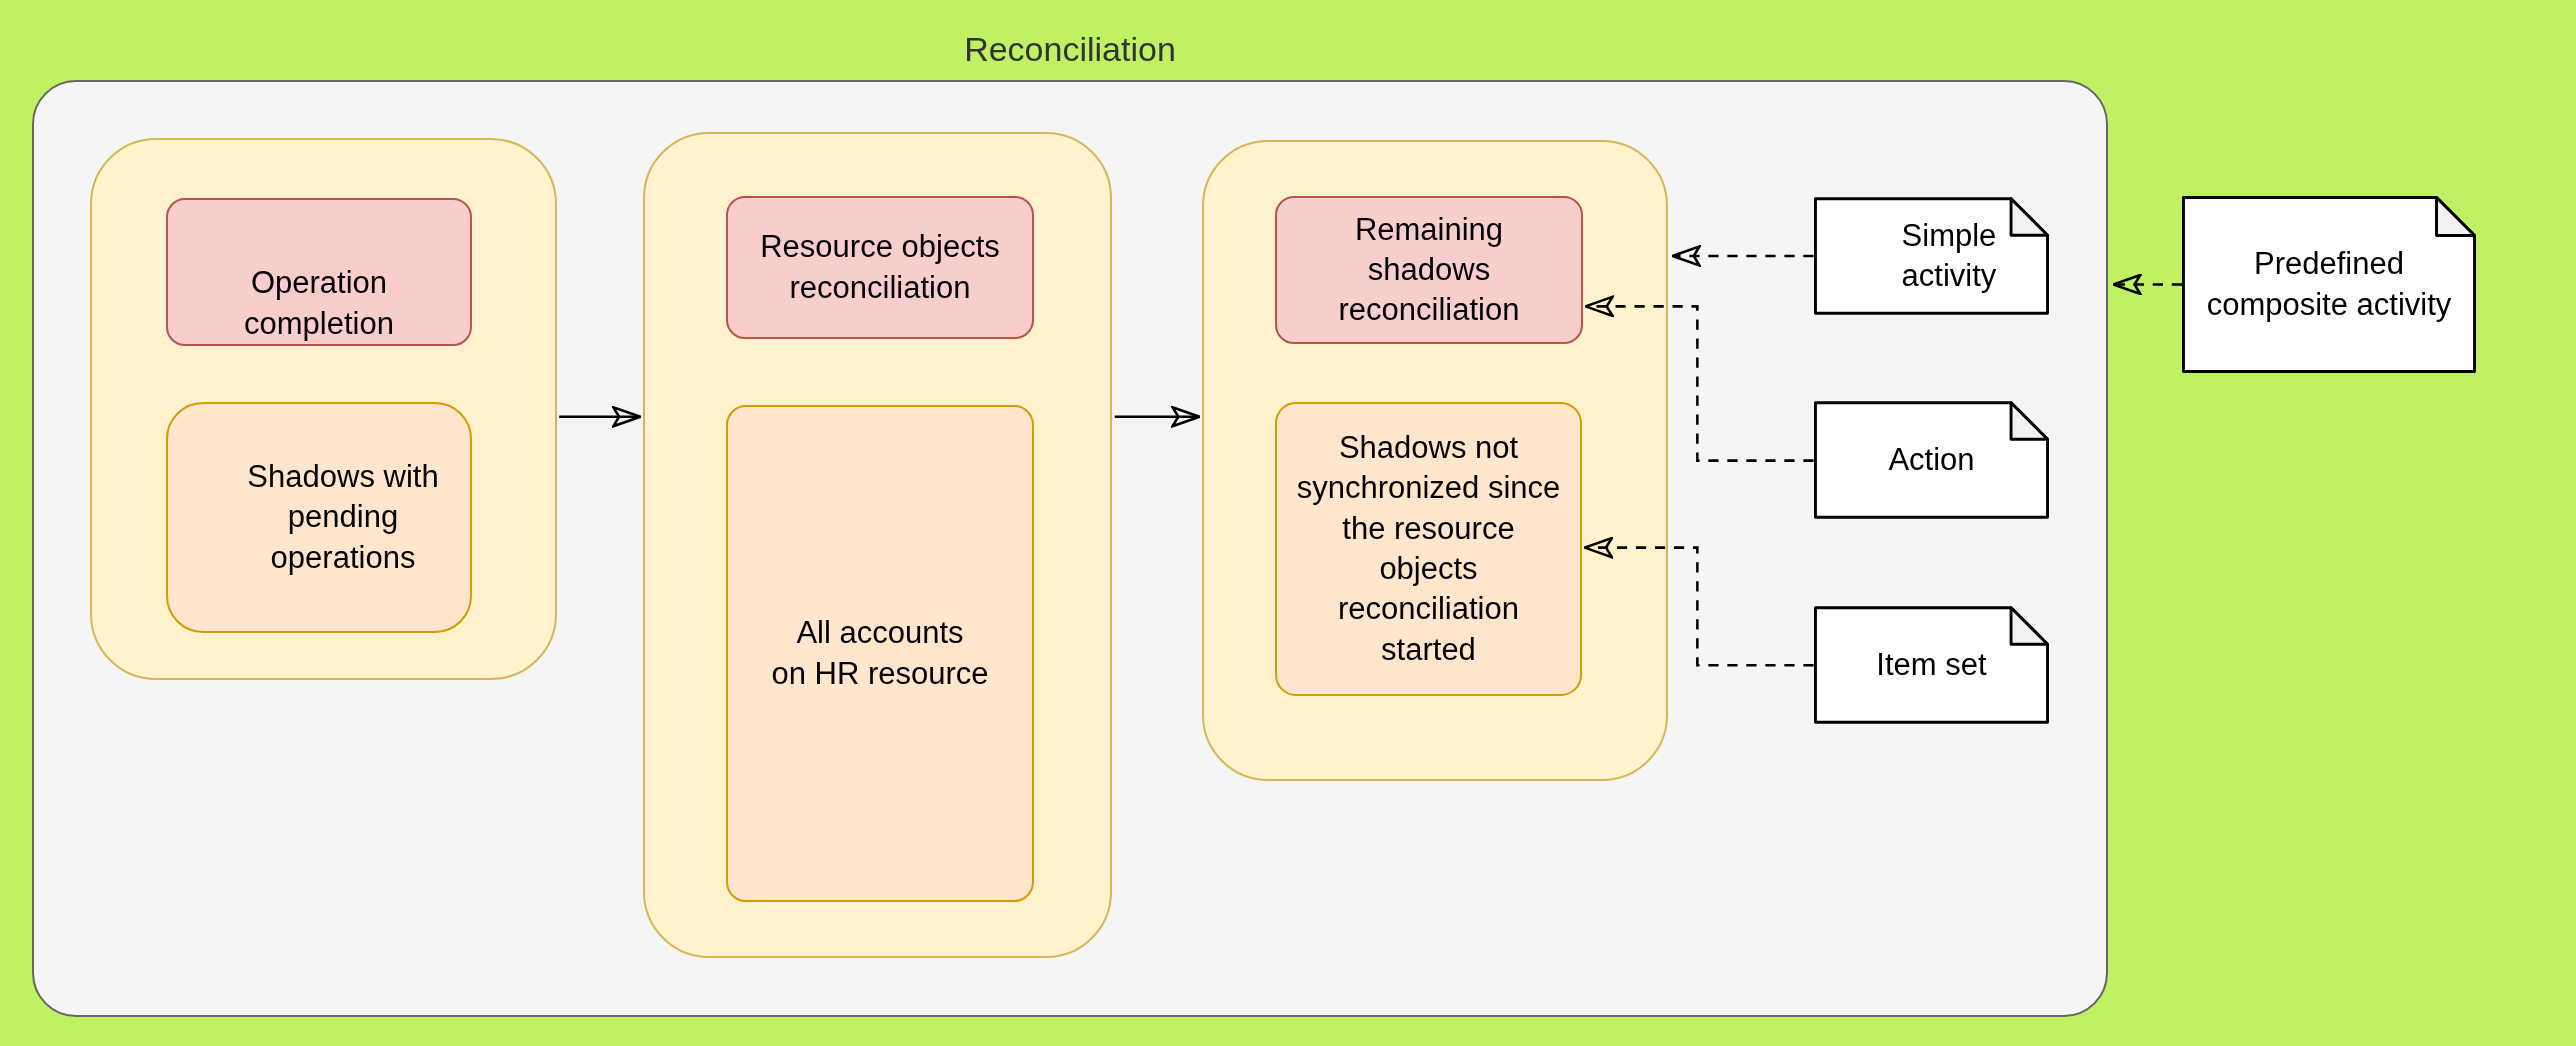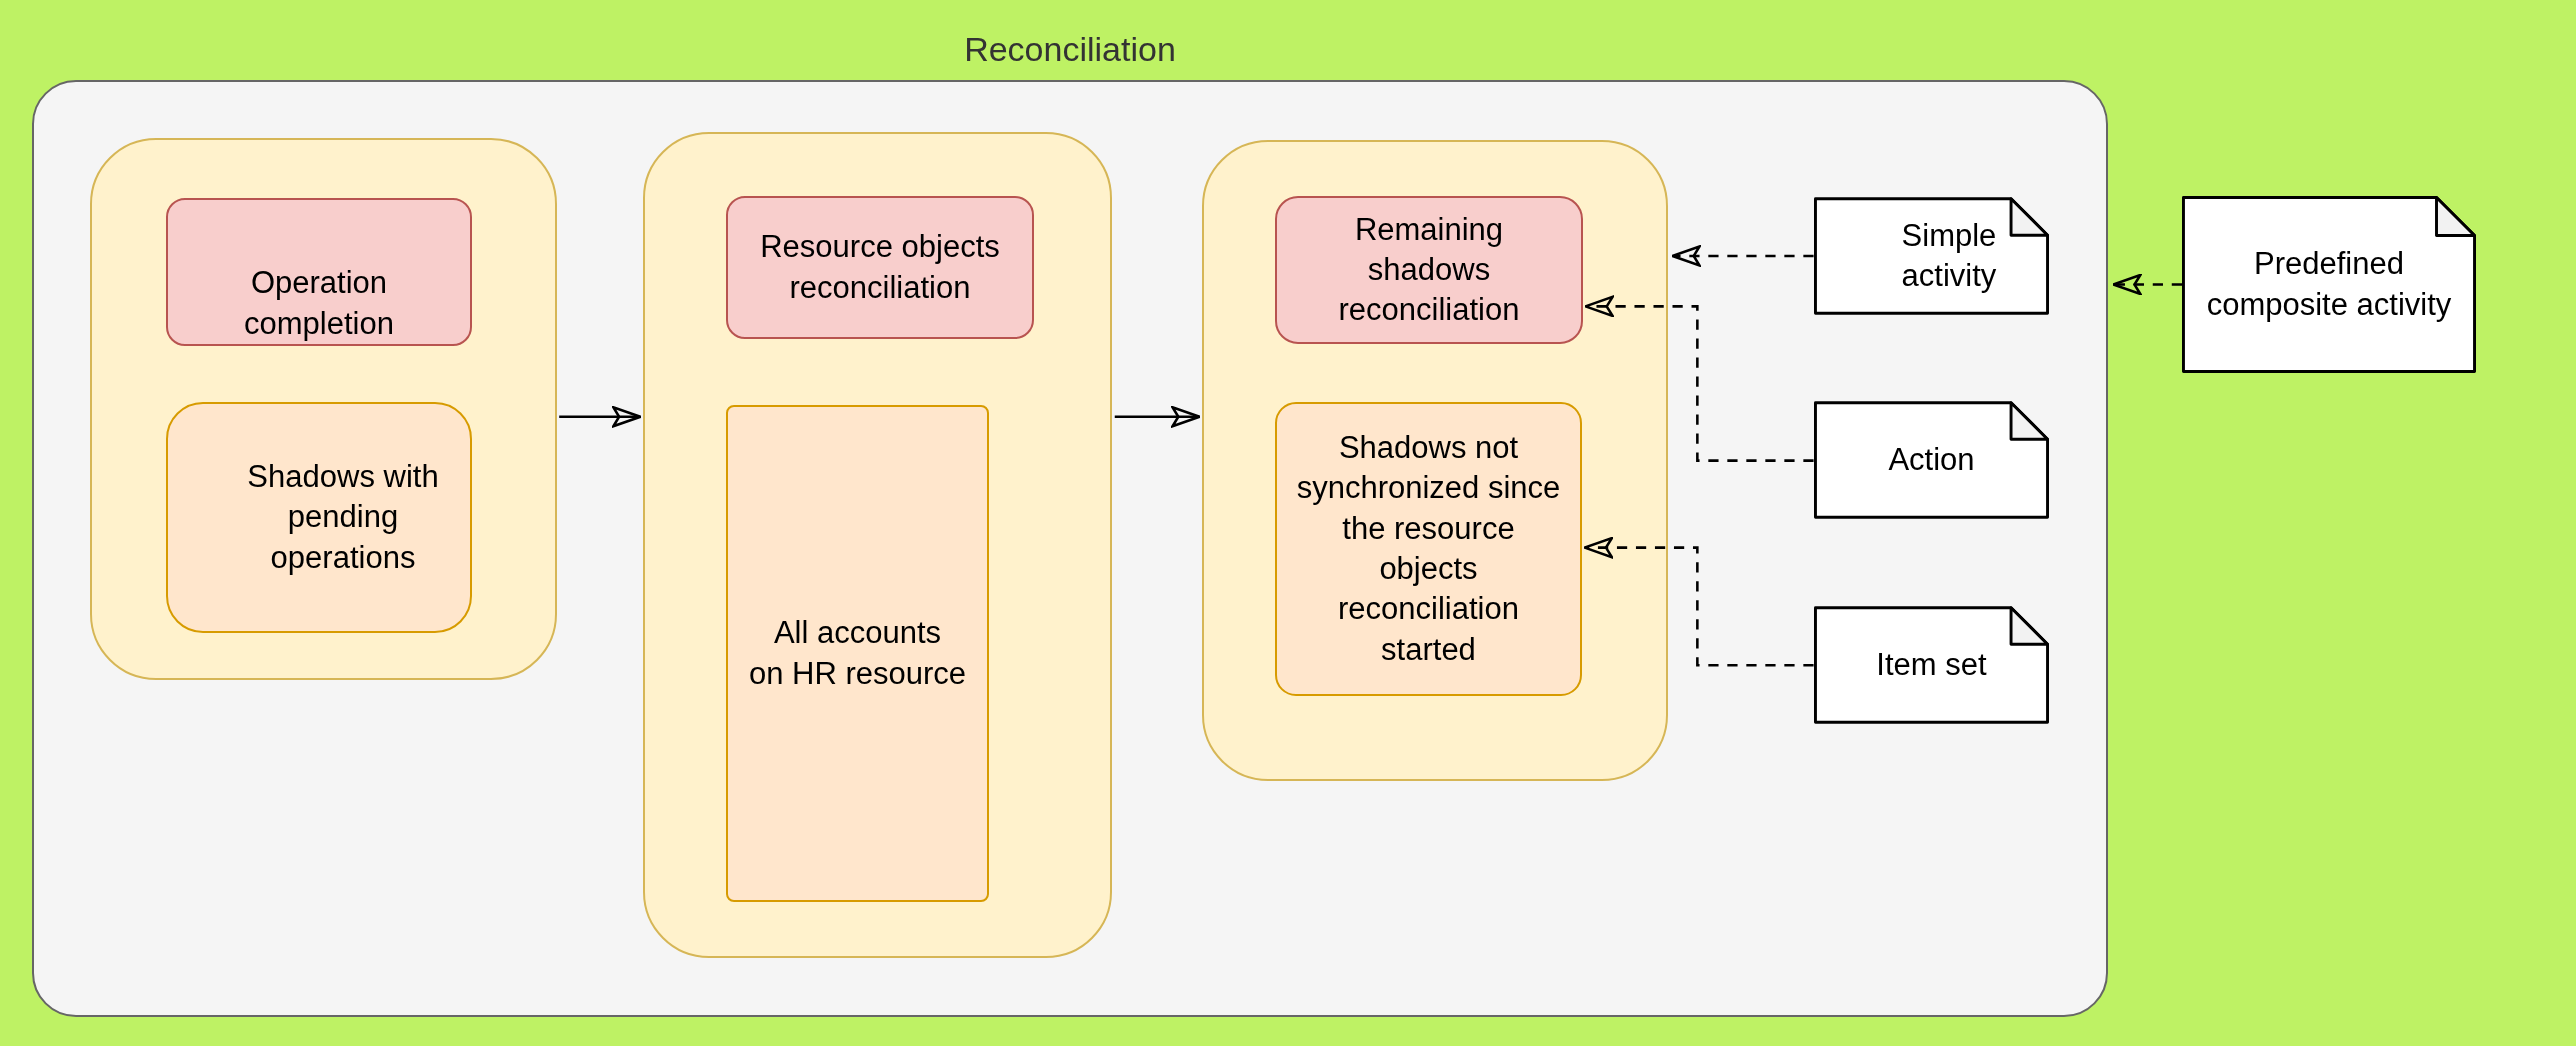--- a/index.html
+++ b/index.html
@@ -47,22 +47,22 @@
     background: #ffe6cc;
     border: 2.2px solid #d79b00;
     display: flex; align-items: center; justify-content: center;
   }
   #stage-1 { left: 90px; top: 138px; width: 467px; height: 542px; }
   #stage-2 { left: 643px; top: 132px; width: 469px; height: 826px; }
   #stage-3 { left: 1202px; top: 140px; width: 466px; height: 641px; }
   #activity-1 { left: 74px; top: 58px;  width: 306px; height: 148px; align-items: flex-end; }
   #itemset-1  { left: 74px; top: 262px; width: 306px; height: 231px; border-radius: 37px; padding-left: 48px; }
   #activity-2 { left: 81px; top: 62px;  width: 308px; height: 143px; }
-  #itemset-2  { left: 81px; top: 271px; width: 263px; height: 497px; border-radius: 8px; }
-  #activity-3 { left: 71px;  top: 54px;  width: 308px; height: 148px; border-radius: 23px; }
+  #itemset-2  { left: 81px; top: 271px; width: 308px; height: 497px; border-radius: 20px; }
+  #activity-3 { left: 71px;  top: 54px;  width: 308px; height: 148px; }
   #itemset-3  { left: 71px;  top: 260px; width: 307px; height: 294px; border-radius: 21px; }
   .note { background: transparent; }
   .note svg { position: absolute; left: 0; top: 0; }
   .note .label {
     position: absolute; left: 0; top: 0; right: 0; bottom: 0;
     display: flex; align-items: center; justify-content: center;
     font-size: 31px;
   }
   #note-1 { left: 1814px; top: 197px; width: 270px; height: 118px; }
   #note-2 { left: 1814px; top: 401px; width: 235px; height: 118px; padding-left: 37px; }

